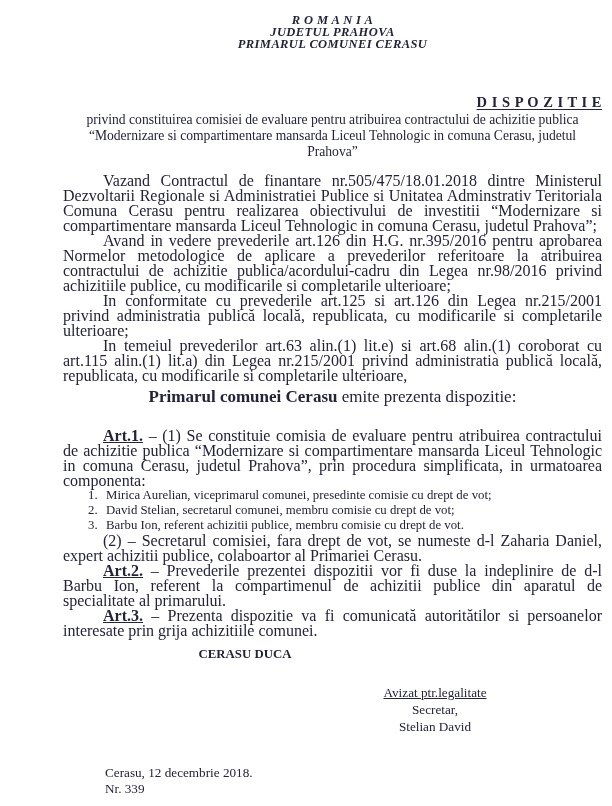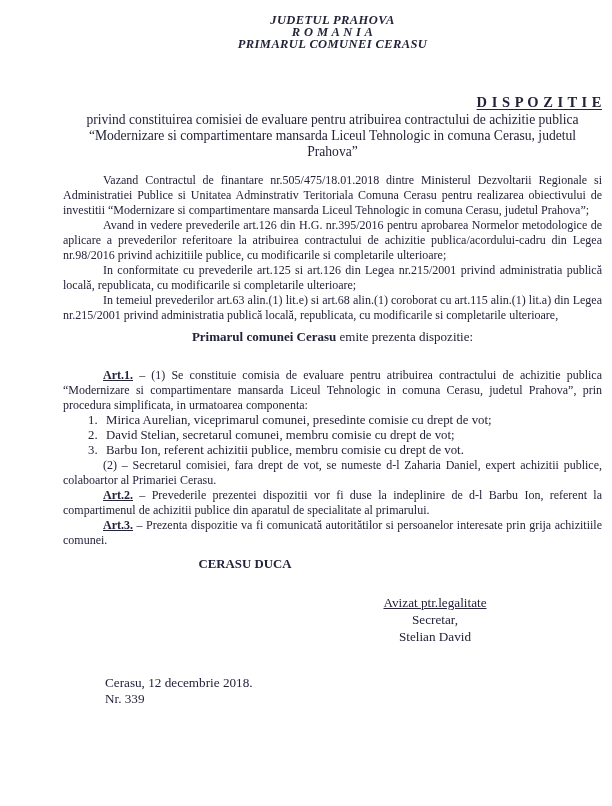--- a/index.html
+++ b/index.html
@@ -18,27 +18,27 @@
   .title-wrap { text-align:right; margin-top:43px; }
   .doc-title {
     font-size:14.5px; font-weight:700; letter-spacing:0.5px;
     text-decoration:underline; text-underline-offset:2px;
   }
   .subtitle {
     text-align:center; font-size:13.6px; line-height:16px; margin:1px 0 0 0;
   }
 
   .body-par {
-    font-size:12px; line-height:15px; text-align:justify;
+    font-size:16px; line-height:15px; text-align:justify;
     text-indent:40px; margin:0;
   }
   .preamble-start { margin-top:13px; }
 
   .art-label { font-weight:700; text-decoration:underline; }
-  .issuance { text-align:center; font-size:13px; line-height:15px; margin-top:6px; }
+  .issuance { text-align:center; font-size:17px; line-height:15px; margin-top:6px; }
   .issuance .bold-name { font-weight:700; }
 
   .art1 { margin-top:24px; }
 
   .committee { margin:0; padding:0; list-style:none; }
   .committee li { font-size:12.8px; line-height:15px; padding-left:25px; }
   .list-num { display:inline-block; width:18px; }
 
   .sign-block {
     margin-top:7px; margin-left:82px; width:200px; text-align:center;
@@ -54,22 +54,22 @@
   .approve-name { font-weight:400; }
 
   .footer-block { margin-top:30px; margin-left:42px; font-size:13.2px; line-height:16px; }
 </style>
 </head>
 <body>
 
 <div class="page">
   <div class="content">
 
+    <div class="header-line">R O M A N I A</div>
     <div class="header-line">JUDETUL PRAHOVA</div>
-    <div class="header-line">R O M A N I A</div>
     <div class="header-line">PRIMARUL COMUNEI CERASU</div>
 
     <div class="title-wrap">
       <span class="doc-title">D I S P O Z I T I E</span>
     </div>
     <p class="subtitle">privind constituirea comisiei de evaluare pentru atribuirea contractului de achizitie publica “Modernizare si compartimentare mansarda Liceul Tehnologic in comuna Cerasu, judetul Prahova”</p>
 
     <p class="body-par preamble-start">Vazand Contractul de finantare nr.505/475/18.01.2018 dintre Ministerul Dezvoltarii Regionale si Administratiei Publice si Unitatea Adminstrativ Teritoriala Comuna Cerasu pentru realizarea obiectivului de investitii  “Modernizare si compartimentare mansarda Liceul Tehnologic in comuna Cerasu, judetul Prahova”;</p>
     <p class="body-par">Avand in vedere prevederile art.126 din H.G. nr.395/2016 pentru aprobarea Normelor metodologice de aplicare a prevederilor referitoare la atribuirea contractului de achizitie publica/acordului-cadru din Legea nr.98/2016 privind achizitiile publice, cu modificarile si completarile ulterioare;</p>
     <p class="body-par">In conformitate cu prevederile art.125 si art.126 din Legea nr.215/2001 privind administratia publică locală, republicata, cu modificarile si completarile ulterioare;</p>

